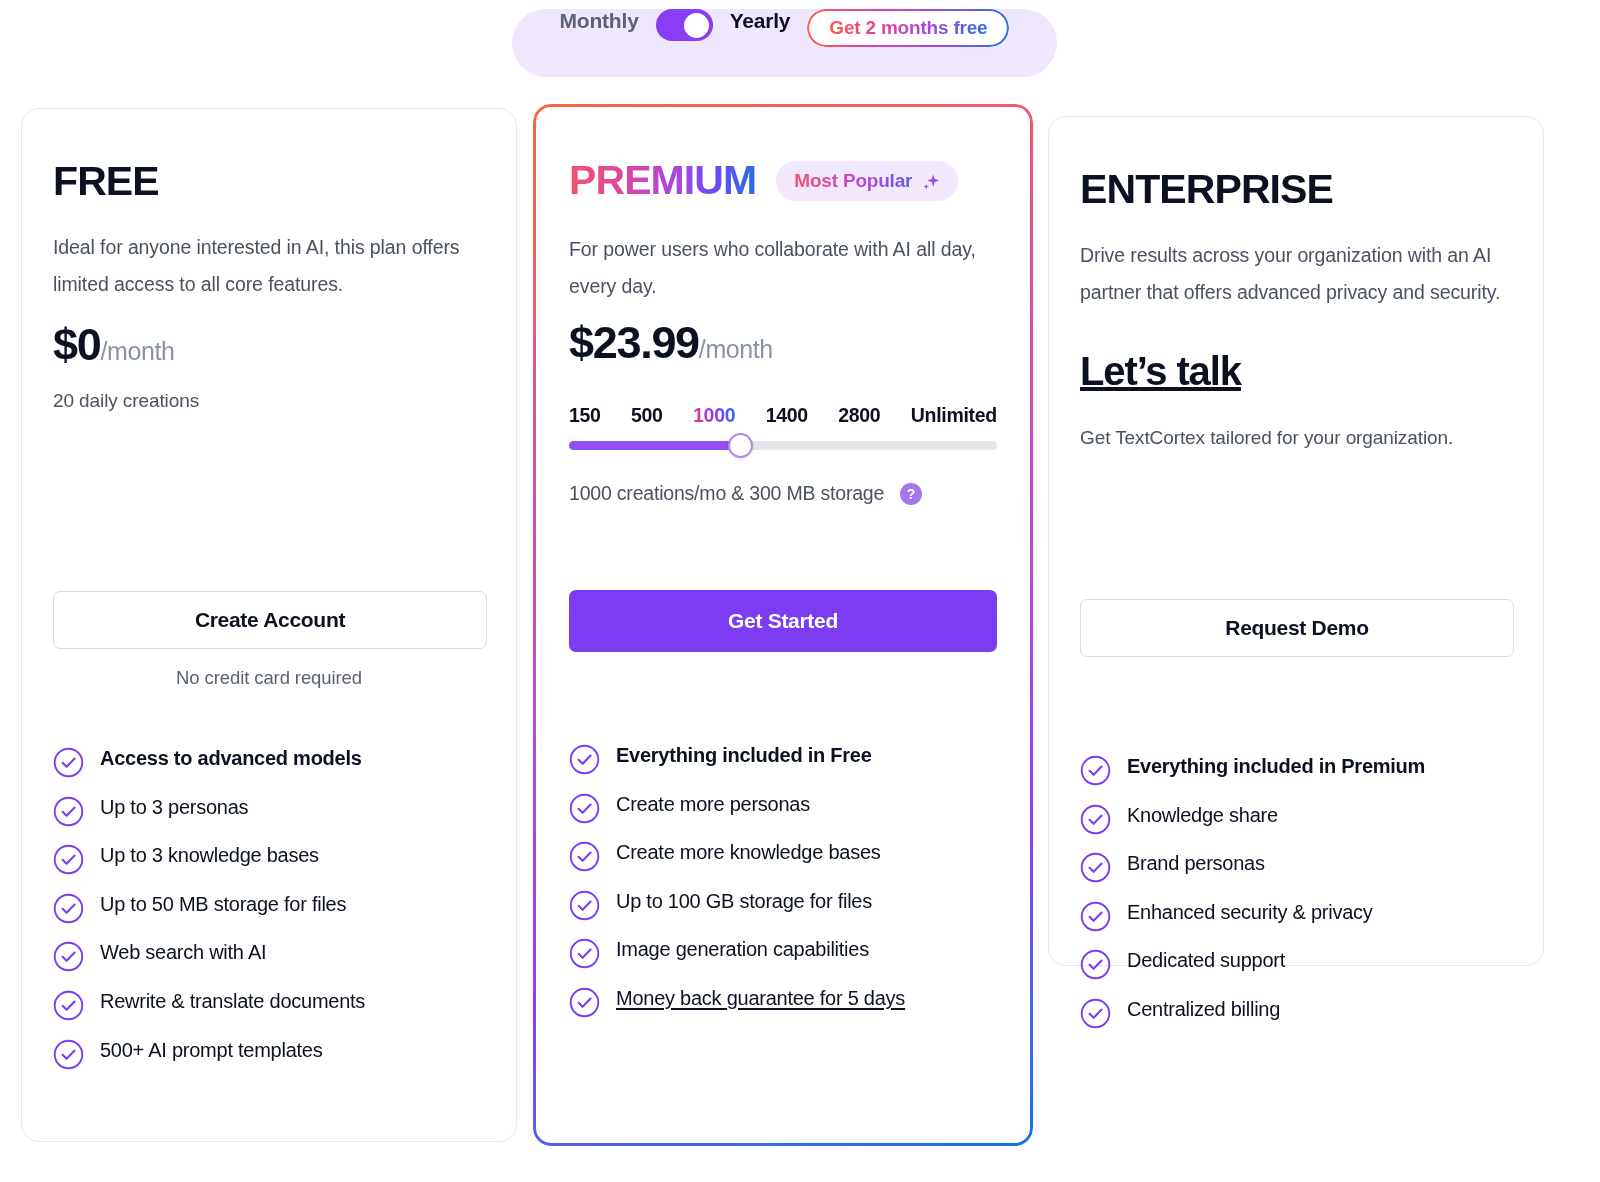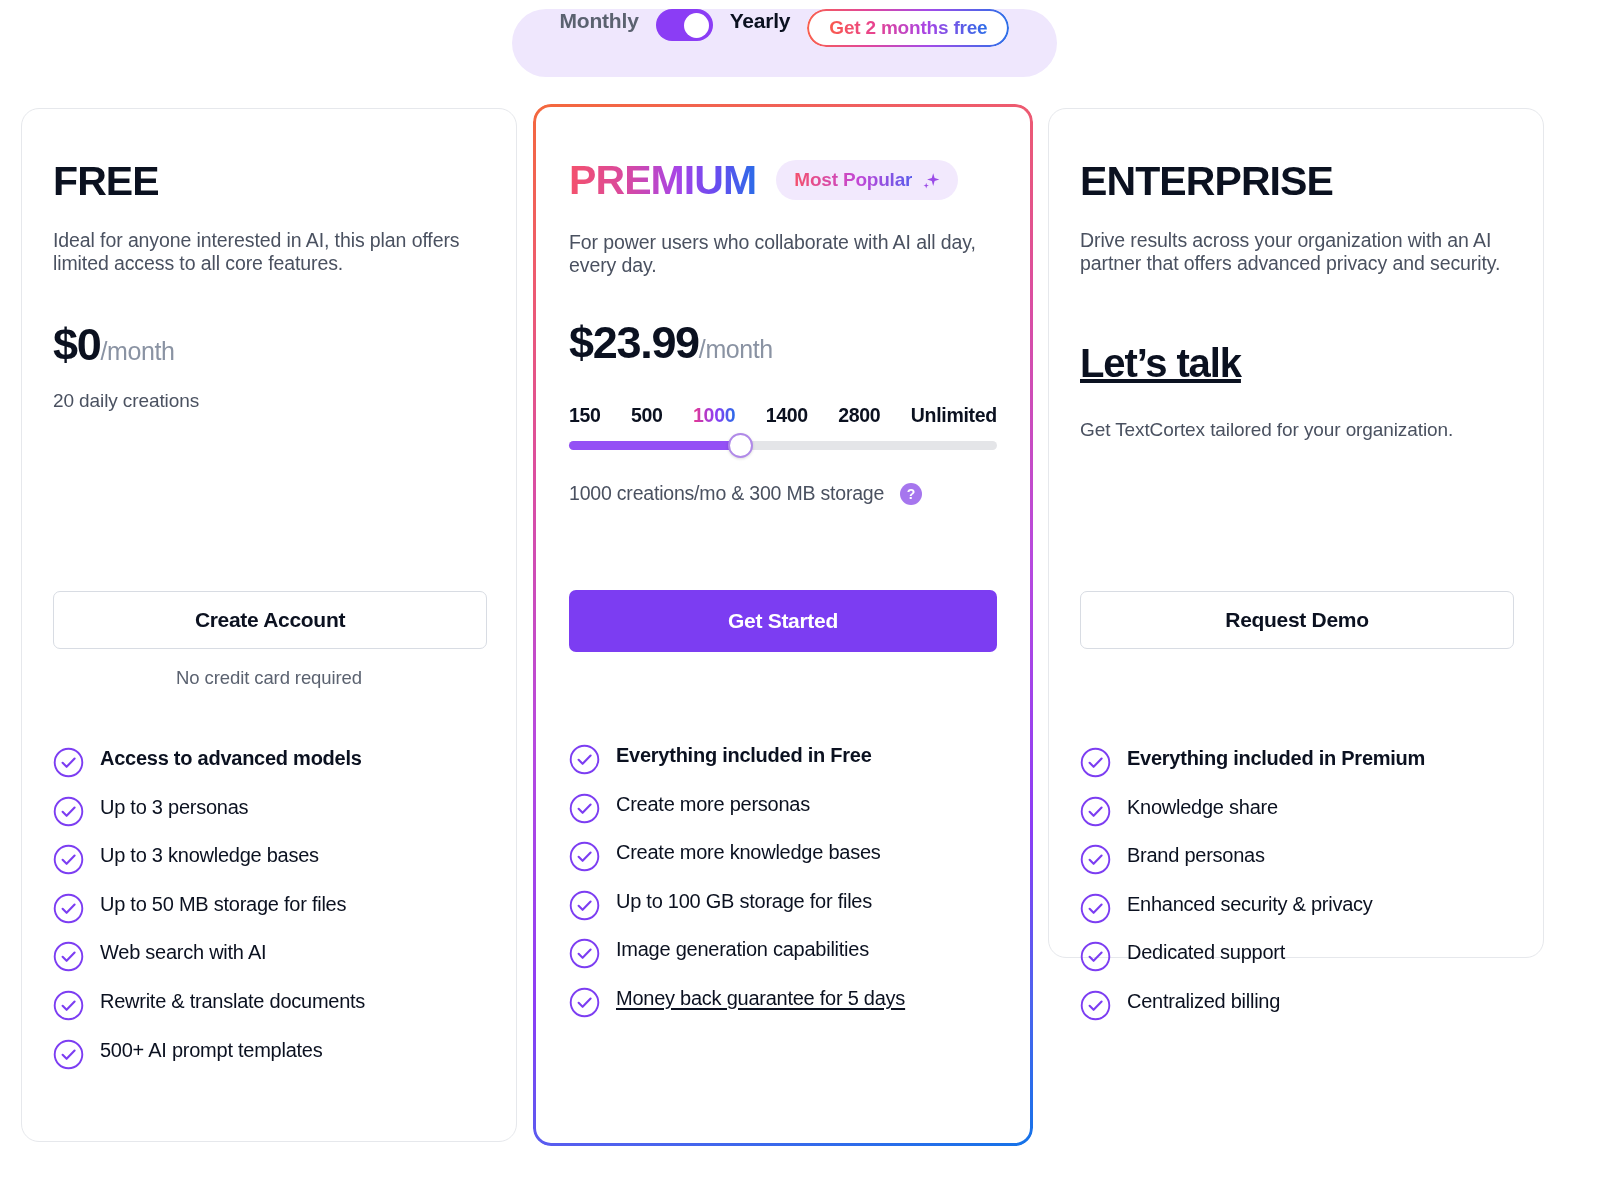--- a/index.html
+++ b/index.html
@@ -88,21 +88,21 @@
   }
   .card {
     position: absolute;
     background: #ffffff;
     border-radius: 18px;
   }
   .card.plain {
     border: 1px solid #E6E8EC;
   }
   .card-free { left: 21px; top: 4px; width: 496px; height: 1034px; }
-  .card-ent  { left: 1048px; top: 4px; width: 496px; height: 850px; }
+  .card-ent  { left: 1048px; top: 12px; width: 496px; height: 850px; }
 
   .card-premium {
     left: 533px; top: 0px; width: 500px; height: 1042px;
     border-radius: 18px;
     position: absolute;
     background: #ffffff;
     text-decoration: underline;
   }
   .card-premium::before {
     content: "";
@@ -114,21 +114,21 @@
     -webkit-mask: linear-gradient(#000 0 0) content-box, linear-gradient(#000 0 0);
     -webkit-mask-composite: xor;
     mask: linear-gradient(#000 0 0) content-box, linear-gradient(#000 0 0);
     mask-composite: exclude;
     pointer-events: none;
   }
 
   .card-inner { position: absolute; inset: 0; }
 
   
-  .plan-head { position: absolute; display: flex; align-items: flex-start; gap: 20px; }
+  .plan-head { position: absolute; display: flex; align-items: flex-end; gap: 20px; }
   .plan-name {
     font-size: 41px;
     font-weight: 700;
     letter-spacing: -0.9px;
     color: #0B1120;
     line-height: 1;
   }
   .plan-name.gradient {
     background: linear-gradient(90deg, #F4516C 0%, #D9499F 30%, #A845E6 58%, #6A4BF0 78%, #2B6CE8 100%);
     -webkit-background-clip: text;
@@ -151,21 +151,21 @@
     background: linear-gradient(90deg, #F4516C 0%, #C246D6 55%, #5A5CEC 100%);
     -webkit-background-clip: text;
     background-clip: text;
     color: transparent;
     white-space: nowrap;
   }
 
   .plan-desc {
     position: absolute;
     font-size: 19.5px;
-    line-height: 23px;
+    line-height: 37px;
     color: #4A5160;
     letter-spacing: -0.1px;
   }
 
   .price-row { position: absolute; display: flex; align-items: baseline; }
   .price-amount {
     font-size: 45px;
     font-weight: 700;
     color: #0B1120;
     letter-spacing: -1.3px;

